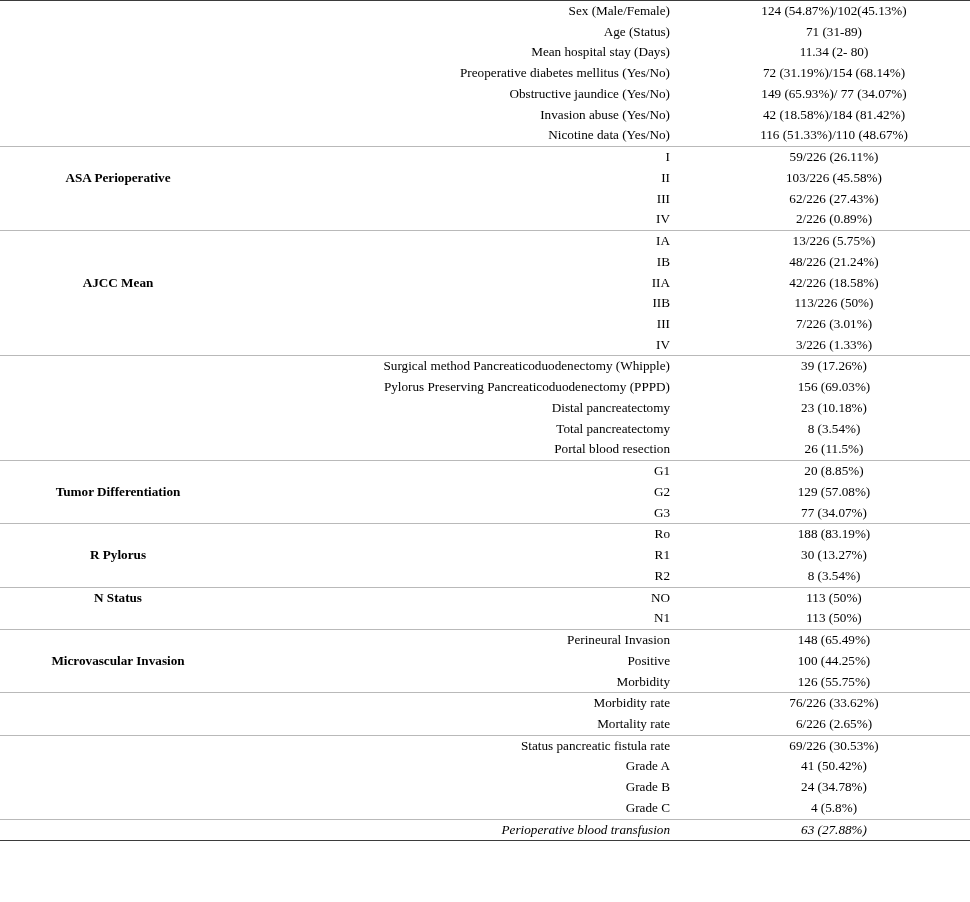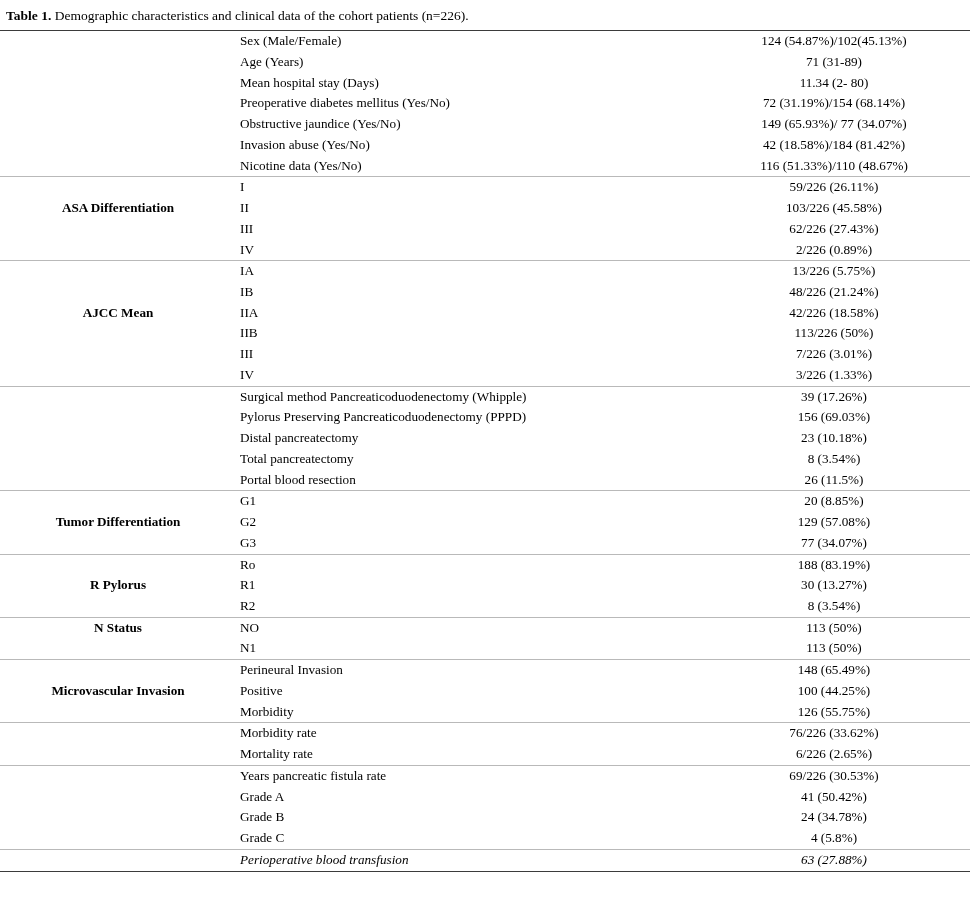--- a/index.html
+++ b/index.html
@@ -53,47 +53,43 @@
     line-height: 1.42;
   }
   td.c-group {
     width: 228px;
     text-align: center;
     font-weight: bold;
     font-size: 13.2px;
   }
   td.c-label {
     width: 430px;
-    text-align: left;
+    text-align: right;
   }
   td.c-value {
     width: 312px;
     text-align: center;
   }
 </style>
 </head>
 <body>
 
 <div class="page">
 
-  <div class="caption">
-    <span class="cap-label">Table 1.</span>
-    <span class="cap-text">Demographic characteristics and clinical data of the cohort patients (n=226).</span>
-  </div>
 
   <table class="data">
     <tbody>
         <tr class="top-rule">
           <td class="c-group"></td>
           <td class="c-label">Sex (Male/Female)</td>
           <td class="c-value">124 (54.87%)/102(45.13%)</td>
         </tr>
         <tr>
           <td class="c-group"></td>
-          <td class="c-label">Age (Years)</td>
+          <td class="c-label">Age (Status)</td>
           <td class="c-value">71 (31-89)</td>
         </tr>
         <tr>
           <td class="c-group"></td>
           <td class="c-label">Mean hospital stay (Days)</td>
           <td class="c-value">11.34 (2- 80)</td>
         </tr>
         <tr>
           <td class="c-group"></td>
           <td class="c-label">Preoperative diabetes mellitus (Yes/No)</td>
@@ -113,21 +109,21 @@
           <td class="c-group"></td>
           <td class="c-label">Nicotine data (Yes/No)</td>
           <td class="c-value">116 (51.33%)/110 (48.67%)</td>
         </tr>
         <tr class="grp-start">
           <td class="c-group"></td>
           <td class="c-label">I</td>
           <td class="c-value">59/226 (26.11%)</td>
         </tr>
         <tr>
-          <td class="c-group">ASA Differentiation</td>
+          <td class="c-group">ASA Perioperative</td>
           <td class="c-label">II</td>
           <td class="c-value">103/226 (45.58%)</td>
         </tr>
         <tr>
           <td class="c-group"></td>
           <td class="c-label">III</td>
           <td class="c-value">62/226 (27.43%)</td>
         </tr>
         <tr>
           <td class="c-group"></td>
@@ -249,21 +245,21 @@
           <td class="c-label">Morbidity rate</td>
           <td class="c-value">76/226 (33.62%)</td>
         </tr>
         <tr>
           <td class="c-group"></td>
           <td class="c-label">Mortality rate</td>
           <td class="c-value">6/226 (2.65%)</td>
         </tr>
         <tr class="grp-start">
           <td class="c-group"></td>
-          <td class="c-label">Years pancreatic fistula rate</td>
+          <td class="c-label">Status pancreatic fistula rate</td>
           <td class="c-value">69/226 (30.53%)</td>
         </tr>
         <tr>
           <td class="c-group"></td>
           <td class="c-label">Grade A</td>
           <td class="c-value">41 (50.42%)</td>
         </tr>
         <tr>
           <td class="c-group"></td>
           <td class="c-label">Grade B</td>

